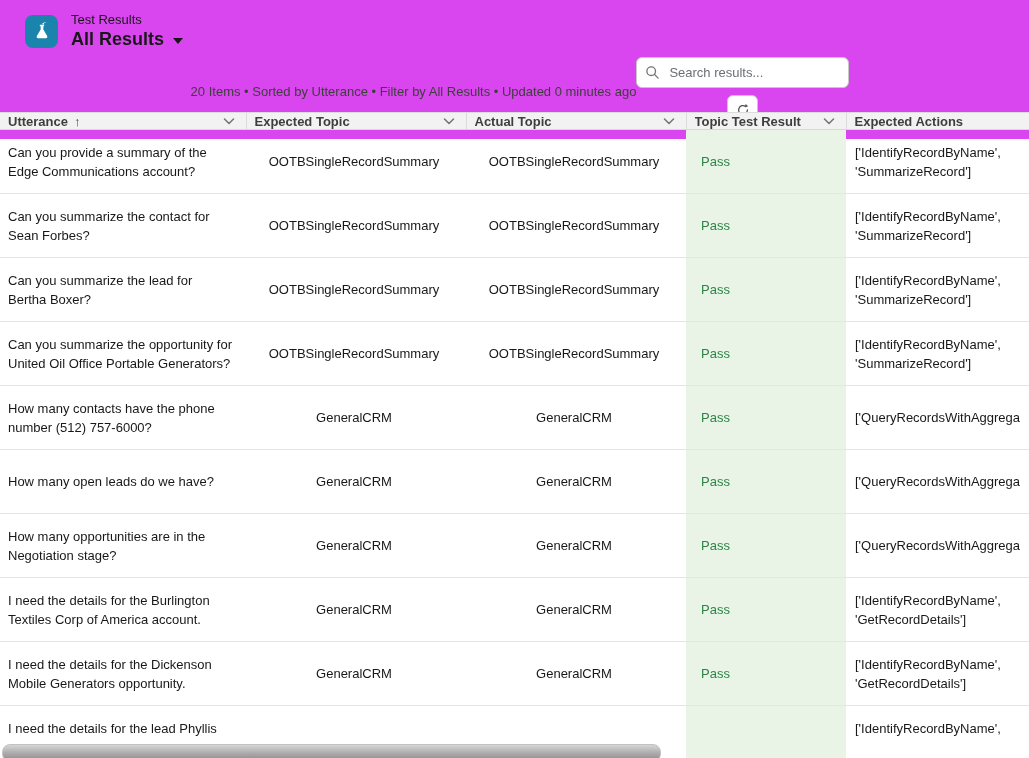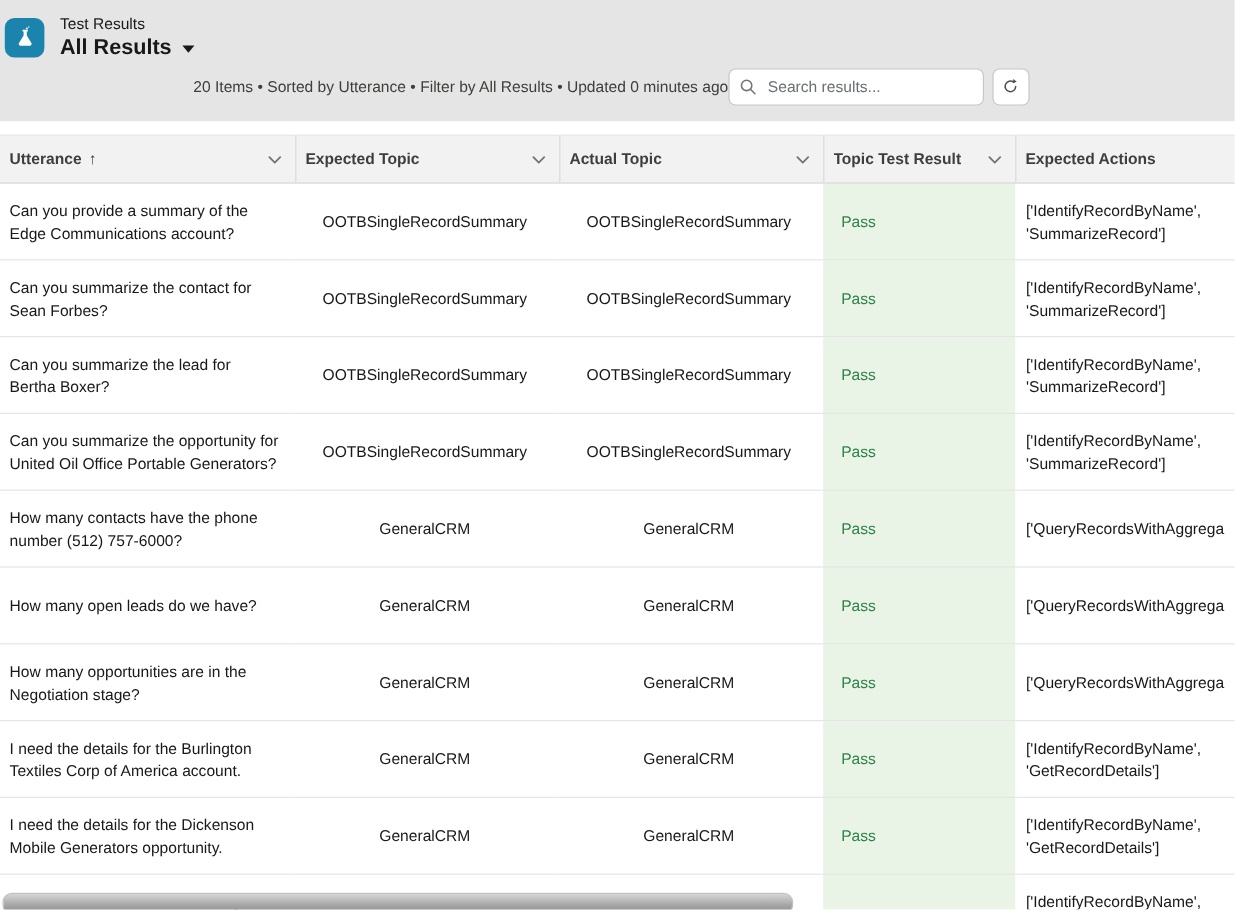--- a/index.html
+++ b/index.html
@@ -1,44 +1,44 @@
 <!DOCTYPE html>
 <html style="--icon-bg: #1b84ad; --pass-bg: #e9f3e6; --pass-text: #2e844a;"><head>
 <meta charset="utf-8">
 <style>
   html,body{margin:0;padding:0;width:1029px;height:758px;overflow:hidden;background:#fff;
     font-family:"Liberation Sans","DejaVu Sans",sans-serif;color:#181818;}
   .page{position:relative;width:1029px;height:758px;overflow:hidden;}
 
   
-  .page-header{padding:12px 16px 0 4px;background:#e5e5e5;}
+  .page-header{padding:12px 16px 0 25px;background:#d946ef;}
   .title-row{display:flex;align-items:center;gap:13px;}
   .obj-icon{width:33px;height:33px;border-radius:8px;background:var(--icon-bg,#1b84ad);
     display:flex;align-items:center;justify-content:center;flex:0 0 auto;}
   .title-texts{display:flex;flex-direction:column;line-height:1.25;}
   .obj-label{font-size:13px;color:#181818;}
   .view-row{display:flex;align-items:center;cursor:pointer;}
   .view-label{font-size:18px;font-weight:700;color:#181818;}
   .view-caret{width:0;height:0;border-left:5px solid transparent;border-right:5px solid transparent;
     border-top:6px solid #181818;margin-left:9px;margin-top:2px;}
   .meta-row{display:flex;justify-content:center;align-items:center;margin-top:6px;padding-bottom:13px;}
   .summary{font-size:13px;color:#3e3e3c;padding-left:2px;}
-  .controls{display:flex;align-items:center;gap:7px;}
+  .controls{display:flex;align-items:center;gap:7px;flex-direction:column;}
   .searchbox{display:flex;align-items:center;width:213px;height:31px;border:1px solid #c9c7c5;
     border-radius:6px;background:#fff;box-sizing:border-box;padding:0 8px;}
   .searchbox input{border:none;outline:none;font-size:13px;color:#181818;width:100%;
     font-family:"Liberation Sans","DejaVu Sans",sans-serif;background:transparent;}
   .searchbox input::placeholder{color:#6b6f73;}
   .icon-btn{width:31px;height:31px;border:1px solid #c9c7c5;border-radius:6px;background:#fff;
     display:flex;align-items:center;justify-content:center;cursor:pointer;box-sizing:border-box;padding:0;}
 
   
   .table-wrap{position:absolute;left:0;top:112px;width:1029px;bottom:0;overflow:hidden;}
   table{border-collapse:collapse;table-layout:fixed;width:1076px;}
-  thead th{background:#f3f2f2;height:40px;box-sizing:border-box;border-top:1px solid #dcdcdc;
+  thead th{background:#f3f2f2;height:17px;box-sizing:border-box;border-top:1px solid #dcdcdc;
     border-bottom:1px solid #d8d8d8;padding:0;font-size:13px;font-weight:700;color:#3e3e3c;text-align:left;}
   thead th + th{border-left:1px solid #dddbda;}
   .th-inner{display:flex;align-items:center;padding:0 10px 0 8px;}
   .th-label{white-space:nowrap;overflow:hidden;}
   .sort-arrow{margin-left:6px;font-size:13px;color:#3e3e3c;font-weight:400;}
   .spacer{flex:1;}
   svg.chev{flex:0 0 auto;margin-left:4px;}
   tbody td{height:64px;box-sizing:border-box;border-bottom:1px solid #e5e5e5;vertical-align:middle;
     font-size:13px;line-height:19px;color:#181818;padding:4px 14px 4px 8px;}
   td.c-topic{padding-left:10px;text-align:center;}

